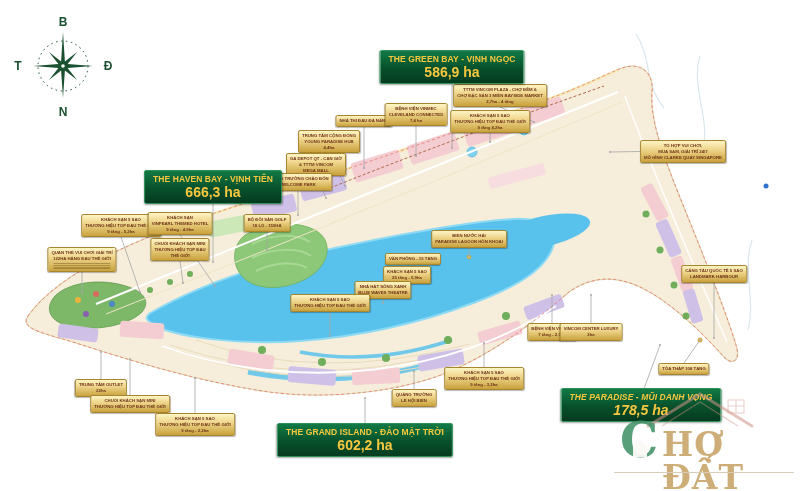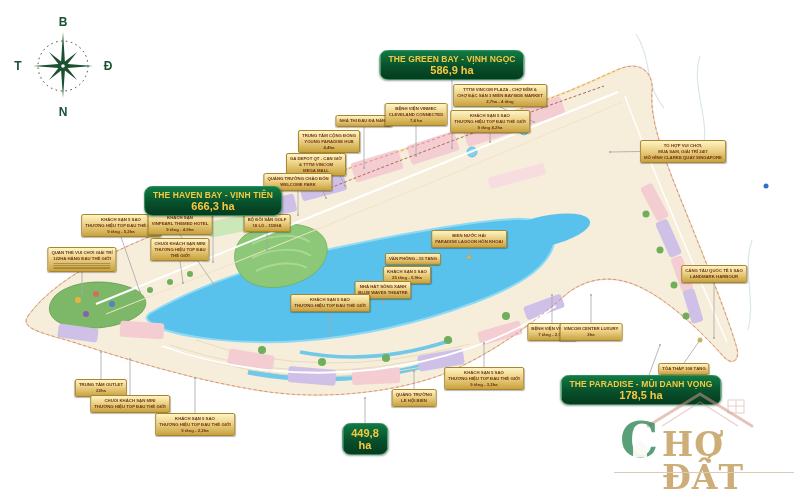--- a/index.html
+++ b/index.html
@@ -16,26 +16,26 @@
     background:linear-gradient(180deg,var(--callout-top) 0%,#efd68c 40%,var(--callout-bottom) 100%);
     border:0.5px solid var(--callout-border);border-radius:2px;
     padding:2px 3px;text-align:center;box-shadow:0 1px 1px rgba(0,0,0,.28);
   }
   .c-line{display:block;font-size:4.3px;line-height:1.35;font-weight:bold;
     color:var(--callout-text);white-space:nowrap;}
   .fp{height:1.4px;background:#7d6327;opacity:.5;margin:1px 2px 0 2px;border-radius:1px;}
   .zone{
     position:absolute;transform:translateX(-50%);
     background:linear-gradient(180deg,var(--zone-box-top),#07502b 55%,var(--zone-box-bottom));
-    border:1px solid var(--zone-border);border-radius:8px;
+    border:1px solid var(--zone-border);border-radius:2px;
     padding:3px 8px;text-align:center;z-index:4;box-shadow:0 1px 2px rgba(0,0,0,.35);
   }
   .zone-name{display:block;font-size:8.5px;font-weight:bold;color:var(--zone-text);
     white-space:nowrap;letter-spacing:.1px;}
-  .zone-area{display:block;font-size:11px;font-weight:bold;color:var(--zone-text);}
+  .zone-area{display:block;font-size:14px;font-weight:bold;color:var(--zone-text);}
   #compass{position:absolute;left:10px;top:2px;z-index:5;}
   #compass text{font-family:"Liberation Sans",sans-serif;font-size:12px;font-weight:bold;
     fill:var(--compass);text-anchor:middle;}
   #watermark{position:absolute;left:610px;top:386px;width:188px;height:96px;z-index:5;}
   #watermark .roof-sketch{position:absolute;left:0;top:0;}
   .wm-c{position:absolute;left:10px;top:30px;font-size:48px;line-height:1;font-weight:bold;
     font-family:"DejaVu Serif",serif;color:var(--watermark-green);opacity:.85;}
   .wm-house{position:absolute;left:23px;top:54px;width:14px;height:17px;background:#fbfaf5;
     clip-path:polygon(50% 0,100% 38%,100% 100%,0 100%,0 38%);opacity:.95;}
   .wm-rest{position:absolute;left:52px;top:42px;font-size:33px;line-height:1;font-weight:bold;
@@ -313,28 +313,29 @@
         <span class="c-line">KHÁCH SẠN 5 SAO</span>
         <span class="c-line">THƯƠNG HIỆU TOP ĐẦU THẾ GIỚI</span>
         <span class="c-line">9 tầng - 2,2ha</span>
       </div>
     </div>
   <div id="zones">
       <div class="zone" style="left: 452px; top: 50px;">
         <span class="zone-name">THE GREEN BAY - VỊNH NGỌC</span>
         <span class="zone-area">586,9 ha</span>
       </div>
-      <div class="zone" style="left: 213px; top: 186px;">
+      <div class="zone" style="left: 213px; top: 170px;">
         <span class="zone-name">THE HAVEN BAY - VỊNH TIÊN</span>
         <span class="zone-area">666,3 ha</span>
       </div>
       <div class="zone" style="left: 365px; top: 423px;">
-        <span class="zone-area">449,8 ha</span>
-      </div>
-      <div class="zone" style="left: 641px; top: 375px;">
+        <span class="zone-name">THE GRAND ISLAND - ĐẢO MẶT TRỜI</span>
+        <span class="zone-area">602,2 ha</span>
+      </div>
+      <div class="zone" style="left: 641px; top: 388px; font-style: italic;">
         <span class="zone-name">THE PARADISE - MŨI DANH VỌNG</span>
         <span class="zone-area">178,5 ha</span>
       </div>
     </div>
 
   <svg id="compass" width="110" height="125" viewBox="0 0 110 125">
     <circle cx="53" cy="64" r="25" fill="none" stroke="#1b5131" stroke-width="1" stroke-dasharray="1.5,3.5"></circle>
     <polygon points="53,30 54.9,59.4 67.1,49.9 57.6,62.1 83,64 57.6,65.9 67.1,78.1 54.9,68.6 53,96 51.1,68.6 38.9,78.1 48.4,65.9 23,64 48.4,62.1 38.9,49.9 51.1,59.4" fill="#1b5131"></polygon>
     <circle cx="53" cy="64" r="1.8" fill="#ffffff"></circle>
     <text x="53" y="24">B</text>

